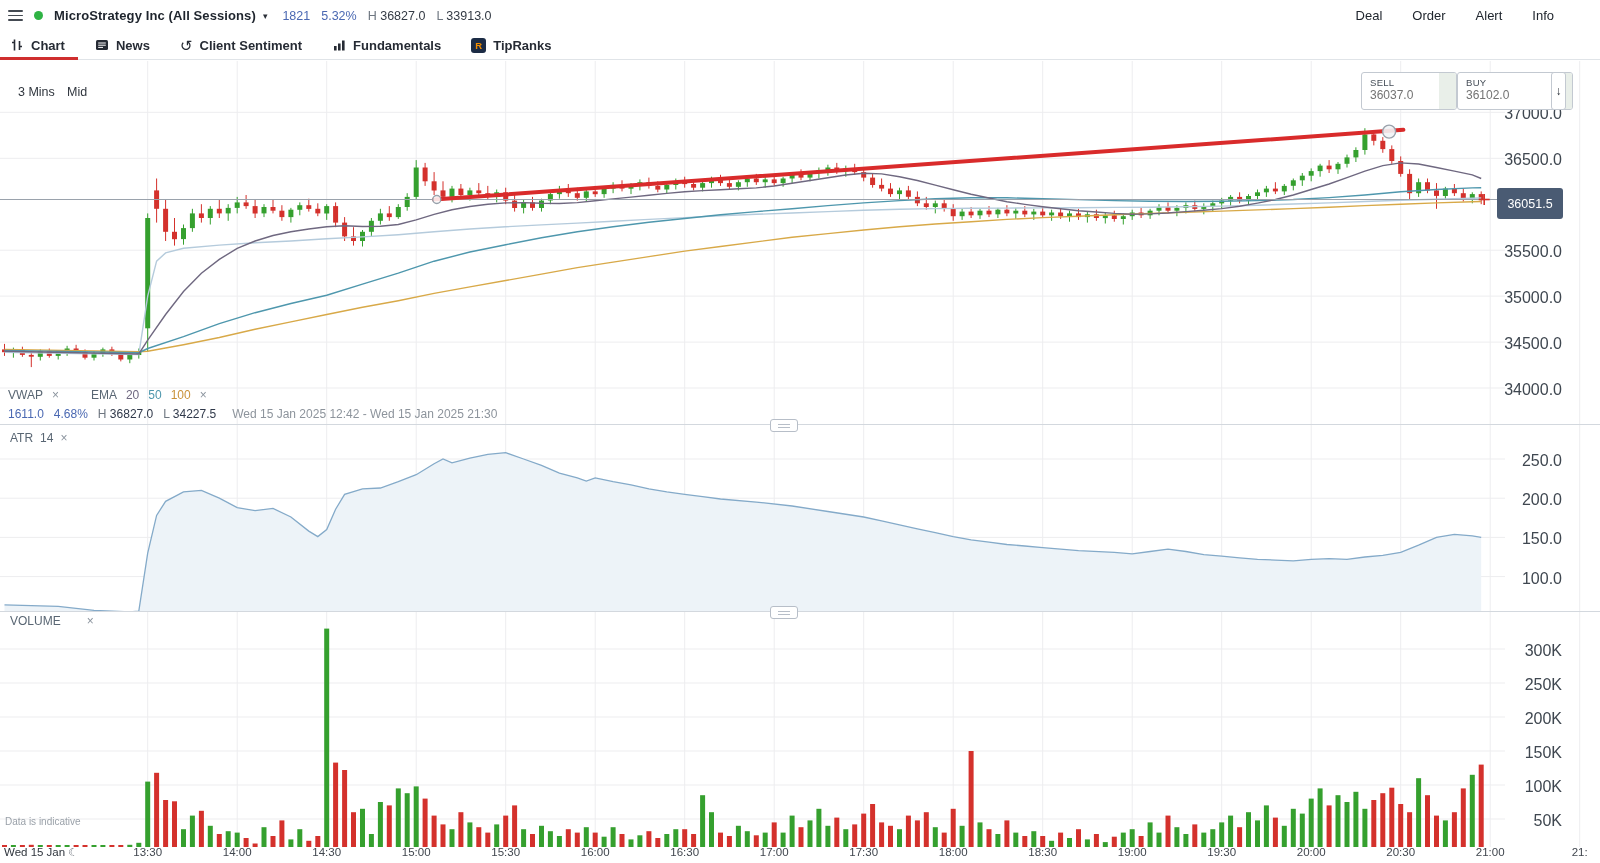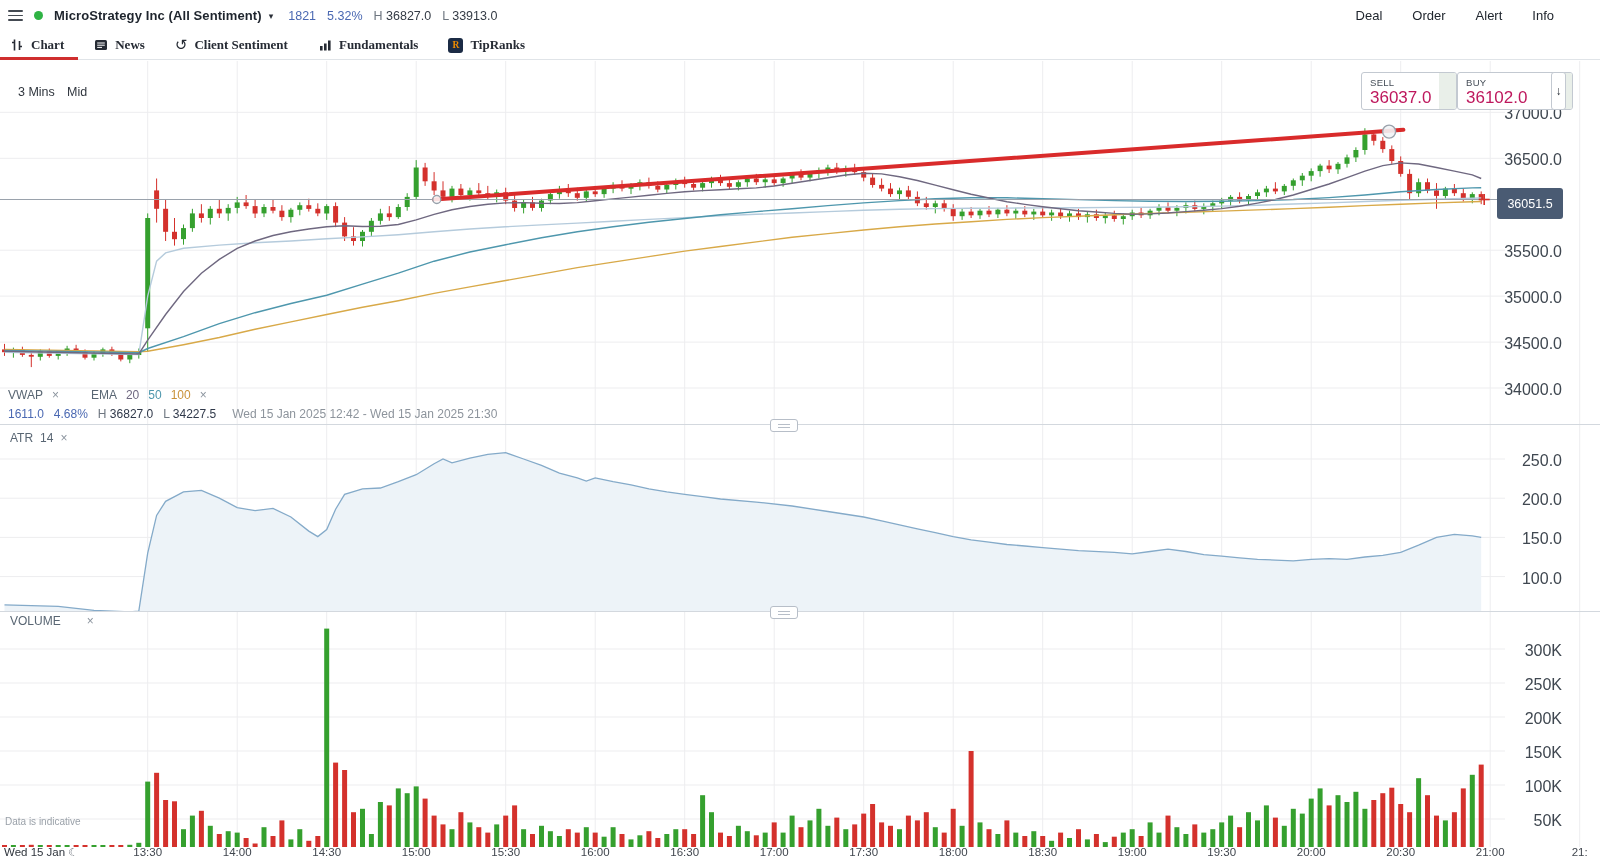--- a/index.html
+++ b/index.html
@@ -12,21 +12,21 @@
   .dot{width:9px;height:9px;border-radius:50%;background:#2fb344;}
   .title{font-size:13px;font-weight:700;color:#1e242d;letter-spacing:.1px;}
   .caret{font-size:9px;color:#2a2f38;margin-left:-4px;}
   .q{font-size:12.5px;margin-left:4px;display:flex;gap:11px;align-items:baseline;}
   .q .blue{color:#4a68b2;}
   .q .hl{color:#6e7680;}
   .q .val{color:#343b45;}
   .h-right{margin-left:auto;display:flex;gap:30px;padding-right:46px;}
   .h-link{font-size:13px;color:#20262e;cursor:pointer;}
   
-  #tabbar{position:absolute;left:0;top:31px;width:1600px;height:29px;background:#fff;border-bottom:1px solid #e0e4e8;z-index:50;display:flex;align-items:center;gap:30px;padding-left:10px;box-sizing:border-box;font-family:Liberation Serif, serif;}
+  #tabbar{position:absolute;left:0;top:31px;width:1600px;height:29px;background:#fff;border-bottom:1px solid #e0e4e8;z-index:50;display:flex;align-items:center;gap:30px;padding-left:10px;box-sizing:border-box;}
   .tab{display:flex;align-items:center;gap:7px;font-size:13px;color:#262b34;cursor:pointer;height:100%;}
   .tab .lbl{font-weight:600;}
   .tab svg{display:block;}
   #active-underline{position:absolute;left:0;top:57px;width:78px;height:3px;background:#cf2e2e;z-index:51;}
   .tr-logo{width:15px;height:15px;border-radius:3px;background:#1b2b45;color:#f08c00;font-size:9.5px;font-weight:700;display:flex;align-items:center;justify-content:center;}
   .sent-ic{font-size:15px;line-height:1;color:#262b34;transform:scaleX(-1);}
   
   #chart-svg{position:absolute;left:0;top:0;z-index:1;}
   .axlab{position:absolute;left:1470px;width:92px;text-align:right;font-size:16px;color:#3f4750;z-index:3;}
   .tlab{position:absolute;width:48px;text-align:center;font-size:11.5px;color:#40464e;top:846px;z-index:3;}
@@ -35,21 +35,21 @@
   #price-badge{position:absolute;left:1497px;top:188px;width:66px;height:31px;background:#4a5b73;border-radius:3px;color:#fff;font-size:12.5px;display:flex;align-items:center;justify-content:center;z-index:6;}
   .divider{position:absolute;left:0;width:1600px;height:1px;background:#d3d8de;z-index:4;}
   .grip{position:absolute;left:770px;width:26px;height:11px;background:#fff;border:1px solid #b7bec8;border-radius:3px;z-index:5;display:flex;flex-direction:column;justify-content:center;gap:2px;align-items:center;cursor:row-resize;}
   .grip i{display:block;width:12px;height:1px;background:#b7bec8;}
   
   .ctl{position:absolute;top:85px;font-size:12.5px;color:#30363e;z-index:6;cursor:pointer;}
   #ticket{position:absolute;left:1345px;top:72px;z-index:7;height:38px;}
   .tbox{position:absolute;top:0;height:38px;background:#fff;border:1px solid #c3c9d1;border-radius:3px;box-sizing:border-box;cursor:pointer;overflow:hidden;}
   .tbox .tint{position:absolute;right:0;top:0;bottom:0;width:17px;background:#e9efe9;}
   .tbox .sl{position:absolute;left:8px;top:4px;font-size:9.5px;color:#464e58;letter-spacing:.3px;}
-  .tbox .pv{position:absolute;left:8px;top:15px;font-size:17px;color:#be185d;}
+  .tbox .pv{position:absolute;left:8px;top:15px;font-size:12px;color:#737373;}
   #arrow-btn{position:absolute;left:206px;top:0;width:15px;height:38px;background:#fff;border:1px solid #c3c9d1;border-radius:3px;box-sizing:border-box;display:flex;align-items:center;justify-content:center;font-size:12px;color:#1b222b;cursor:pointer;}
   
   #legend1{position:absolute;left:8px;top:388px;display:flex;align-items:baseline;gap:9px;font-size:12px;color:#596673;z-index:6;}
   #legend1 .x{color:#8b949e;cursor:pointer;font-size:12px;}
   #legend1 .gap{width:14px;}
   .p20{color:#6f6880;} .p50{color:#4e97ad;} .p100{color:#c9923a;}
   #legend2{position:absolute;left:8px;top:407px;display:flex;align-items:baseline;gap:10px;font-size:12px;z-index:6;}
   #legend2 .blue{color:#4a68b2;}
   #legend2 .hl{color:#6e7680;}
   #legend2 .val{color:#30394a;}
@@ -642,21 +642,21 @@
     </svg>
 
   <div id="header">
     <div class="h-left">
       <div class="burger">
           <span></span>
           <span></span>
           <span></span>
         </div>
       <div class="dot"></div>
-      <div class="title">MicroStrategy Inc (All Sentiment)</div>
+      <div class="title">MicroStrategy Inc (All Sessions)</div>
       <div class="caret">▾</div>
       <div class="q">
         <span class="blue">1821</span>
         <span class="blue">5.32%</span>
         <span><span class="hl">H</span> <span class="val">36827.0</span></span>
         <span><span class="hl">L</span> <span class="val">33913.0</span></span>
       </div>
     </div>
     <div class="h-right">
       <span class="h-link">Deal</span>

